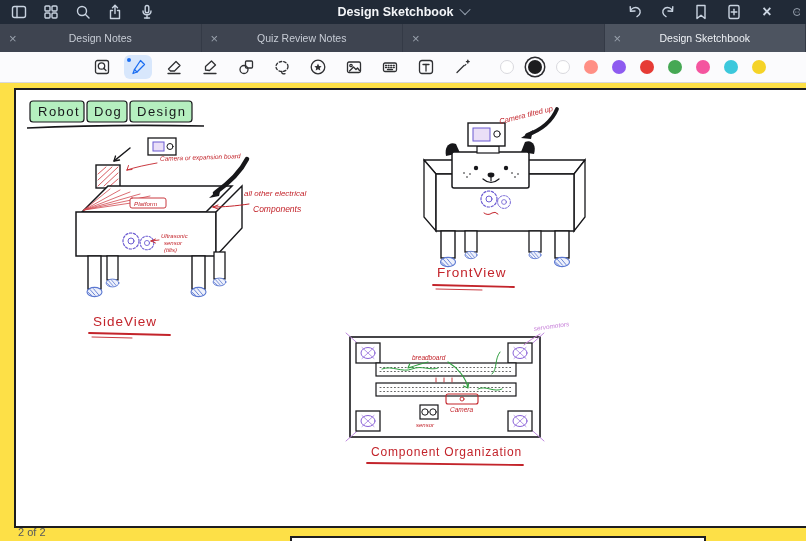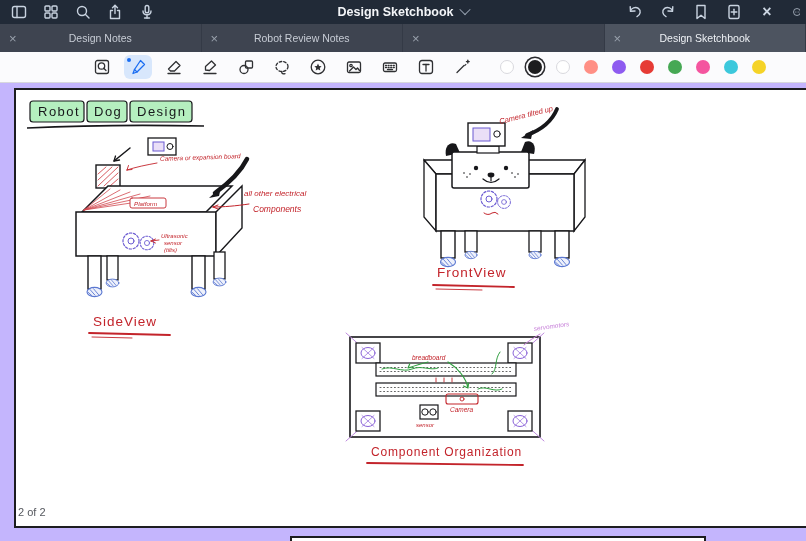--- a/index.html
+++ b/index.html
@@ -25,26 +25,26 @@
   .tools{display:flex;gap:8px;margin-left:88px;}
   .tool{width:28px;height:24px;display:flex;align-items:center;justify-content:center;border-radius:6px;position:relative;}
   .tool svg{stroke:#2f3033;fill:none;stroke-width:1.3;stroke-linecap:round;stroke-linejoin:round;}
   .tool.selected{background:#d8e7fc;}
   .tool.selected svg{stroke:#1a6df2;}
   .pen-dot{position:absolute;left:3px;top:3px;width:4px;height:4px;border-radius:50%;background:#1a6df2;}
   .swatches{display:flex;gap:14px;margin-left:24px;align-items:center;}
   .swatch{width:14px;height:14px;border-radius:50%;box-sizing:border-box;flex:0 0 auto;}
   .swatch.light{border:1px solid #d9d9de;}
   .swatch.selected{box-shadow:0 0 0 2px #fbfbfd,0 0 0 3.5px #2b2b2f;}
-  .canvas{position:absolute;top:82px;left:0;right:0;bottom:0;background:#c4b5fd;overflow:hidden;}
+  .canvas{position:absolute;top:82px;left:0;right:0;bottom:0;background:#fde047;overflow:hidden;}
   .page{position:absolute;left:14px;top:6px;width:812px;height:440px;background:#fff;
     border:2px solid #1d1d20;box-sizing:border-box;}
   .next-page{position:absolute;left:290px;top:454px;width:412px;height:40px;background:#fff;border:2px solid #1d1d20;}
   .sketch-svg{position:absolute;left:0;top:0;width:806px;height:459px;}
-  .page-indicator{position:absolute;left:18px;top:424px;font-size:11px;color:#55585e;}
+  .page-indicator{position:absolute;left:18px;top:444px;font-size:11px;color:#55585e;}
 </style>
 </head>
 <body>
 
 <header class="topbar">
   <div class="tb-left">
     <span class="tb-icon">
       <svg viewBox="0 0 18 18" width="18" height="18">
           <rect x="2.5" y="3.5" width="13" height="11" rx="2"></rect>
           <line x1="7" y1="3.5" x2="7" y2="14.5"></line>
@@ -125,21 +125,21 @@
   </div>
 </header>
 
 <nav class="tabbar">
   <div class="tab">
     <span class="tab-close">×</span>
     <span>Design Notes</span>
   </div>
   <div class="tab">
     <span class="tab-close">×</span>
-    <span>Robot Review Notes</span>
+    <span>Quiz Review Notes</span>
   </div>
   <div class="tab">
     <span class="tab-close">×</span>
   </div>
   <div class="tab active">
     <span class="tab-close">×</span>
     <span>Design Sketchbook</span>
   </div>
 </nav>
 

